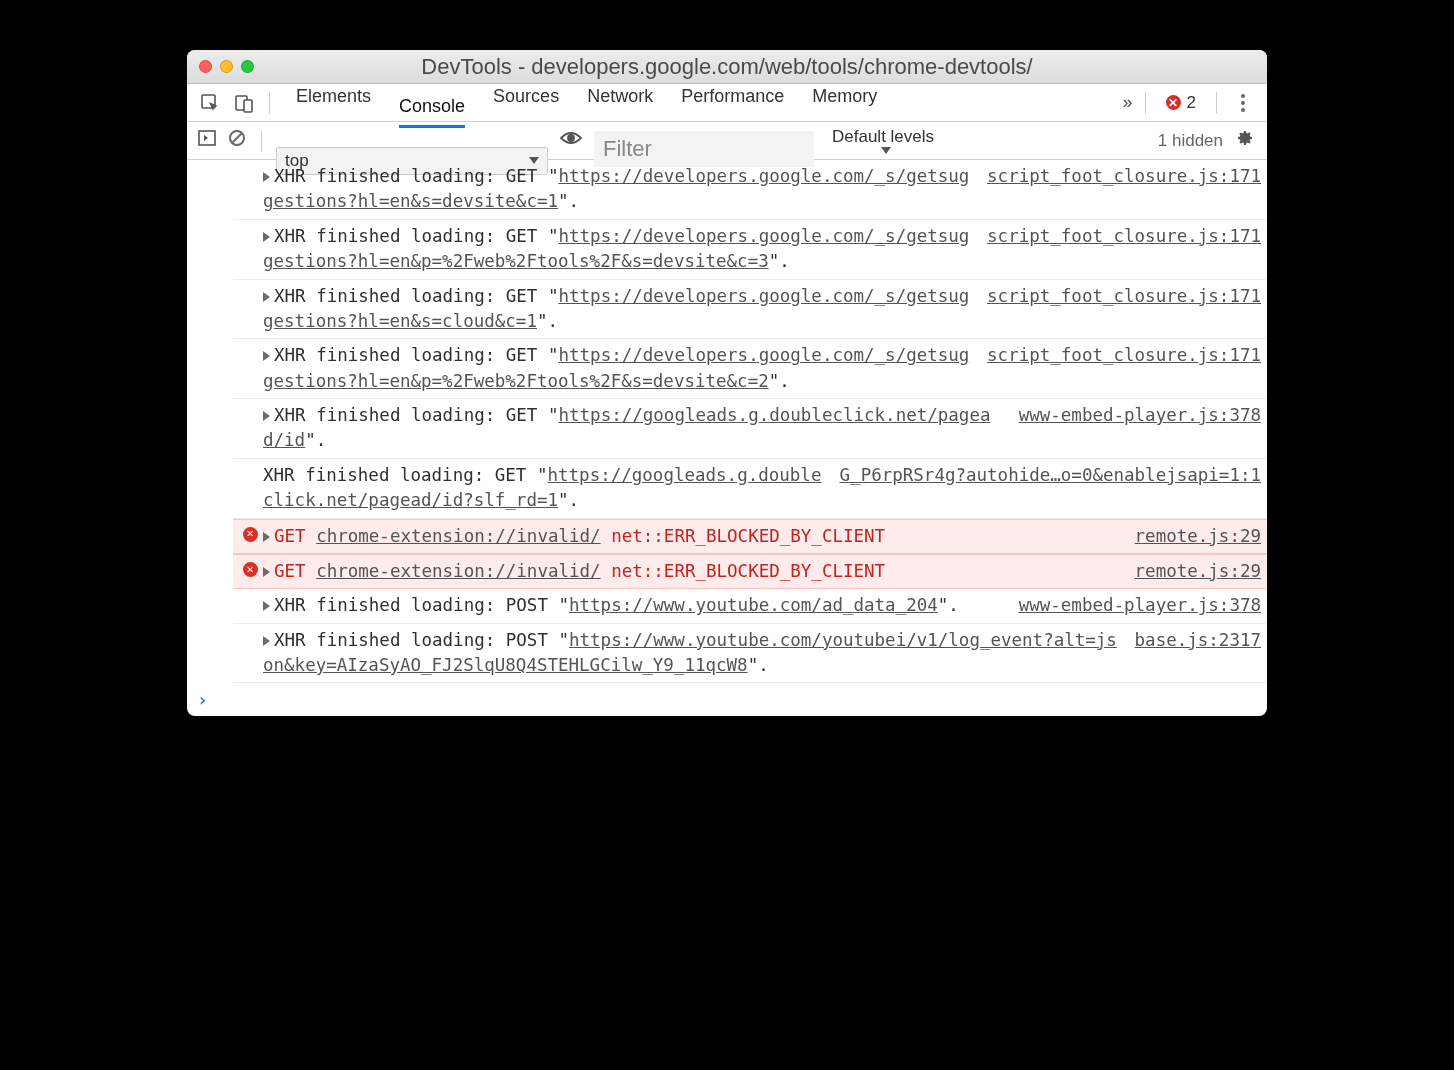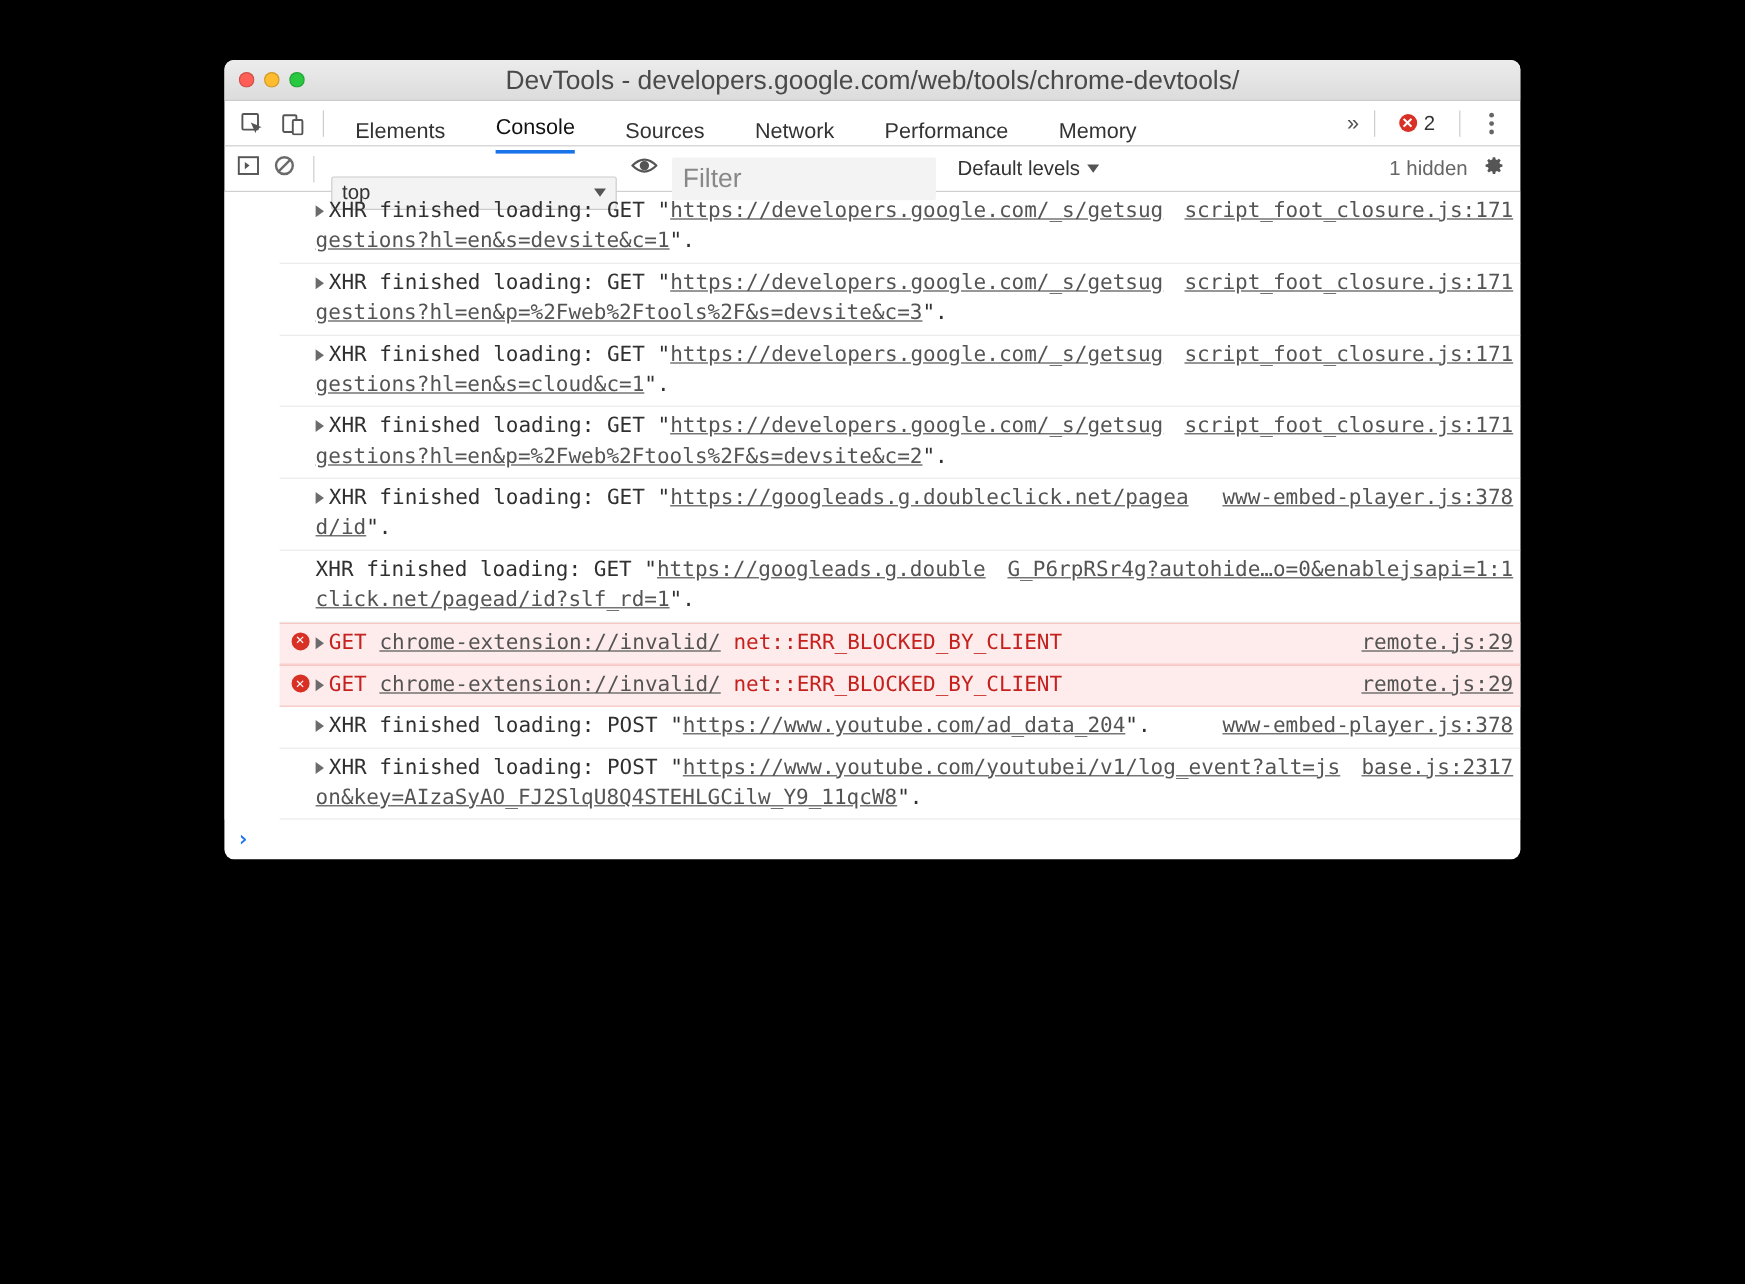--- a/index.html
+++ b/index.html
@@ -42,46 +42,46 @@
     border-bottom: 1px solid #cfcfcf;
     display: flex;
     align-items: center;
     padding: 0 10px;
     font-size: 18px;
     gap: 8px;
     color: #333;
   }
   .tabrow .icon-btn { width: 26px; height: 26px; display: flex; align-items: center; justify-content: center; cursor: pointer; color: #555; }
   .tabrow .sep { width: 1px; height: 22px; background: #ccc; margin: 0 4px; }
-  .tabs { display: flex; gap: 42px; align-items: flex-end; flex: 1; padding-left: 14px; }
+  .tabs { display: flex; gap: 28px; align-items: flex-start; flex: 1; padding-left: 14px; }
   .tab { padding: 8px 0; cursor: pointer; color: #333; }
   .tab.active { font-weight: 500; border-bottom: 3px solid #1a73e8; color: #111; margin-top: 10px; }
   .overflow { color: #555; }
   .err-badge { display: flex; align-items: center; gap: 6px; padding: 0 8px; }
   .err-circle { width: 15px; height: 15px; border-radius: 50%; background: #d93025; color: #fff; font-size: 12px; display:flex; align-items:center; justify-content:center; font-weight:bold; line-height:1;}
   .err-count { color: #333; font-size: 17px; }
   .menu-dots { width: 28px; display: flex; flex-direction: column; gap: 3px; align-items: center; cursor:pointer; padding: 0 4px;}
   .menu-dots span { width: 4px; height: 4px; background: #666; border-radius: 50%; }
   
   .toolbar {
     height: 38px;
     border-bottom: 1px solid #cfcfcf;
     display: flex;
     align-items: center;
     padding: 0 10px;
     font-size: 17px;
     gap: 10px;
     color: #555;
   }
   .toolbar .sep { width: 1px; height: 22px; background: #ccc; margin: 0 4px; }
-  .context-sel { display: flex; align-items: center; justify-content: space-between; width: 238px; border: 1px solid #ccc; background: #f3f3f3; padding: 3px 8px; border-radius: 2px; cursor:pointer; color: #333; margin-top: 40px;}
+  .context-sel { display: flex; align-items: center; justify-content: space-between; width: 272px; border: 1px solid #ccc; background: #f3f3f3; padding: 3px 8px; border-radius: 2px; cursor:pointer; color: #333; margin-top: 40px;}
   .eye { width: 26px; text-align:center; cursor:pointer; }
   .filter-input { border: 1px solid transparent; background: #f3f3f3; padding: 4px 8px; width: 220px; font-size: 22px; color: #b91c1c; border-radius: 2px; margin-top: 16px;}
   .filter-input::placeholder { color: #888; }
-  .levels { display: flex; align-items: center; cursor: pointer; color: #333; padding: 0 8px;}
+  .levels { display: flex; align-items: center; cursor: pointer; color: #333; padding: 0 8px; flex-direction: column;}
   .levels .tri { margin-left: 6px; }
   .hidden-count { margin-left: auto; color: #666; }
   .gear { cursor:pointer; color: #555; width: 24px; text-align:center;}
   
   .messages { max-height: 740px; background: #fff; padding-left: 46px; }
   .msg { display: flex; border-bottom: 1px solid #ebebeb; padding: 4px 6px 4px 4px; font-family: Menlo, Consolas, monospace; font-size: 17.5px; line-height: 1.45; }
   .msg.error { background: #fdeceb; border-top: 1px solid #f5c6c2; border-bottom: 1px solid #f5c6c2; }
   .msg .gutter { width: 26px; flex: 0 0 26px; display: flex; justify-content: center; padding-top: 3px;}
   .msg .gutter .errx { width: 15px; height: 15px; border-radius: 50%; background: #d93025; color:#fff; font-size:12px; font-weight:bold; display:flex; align-items:center; justify-content:center; }
   .msg .body { flex: 1; display:flex; }

